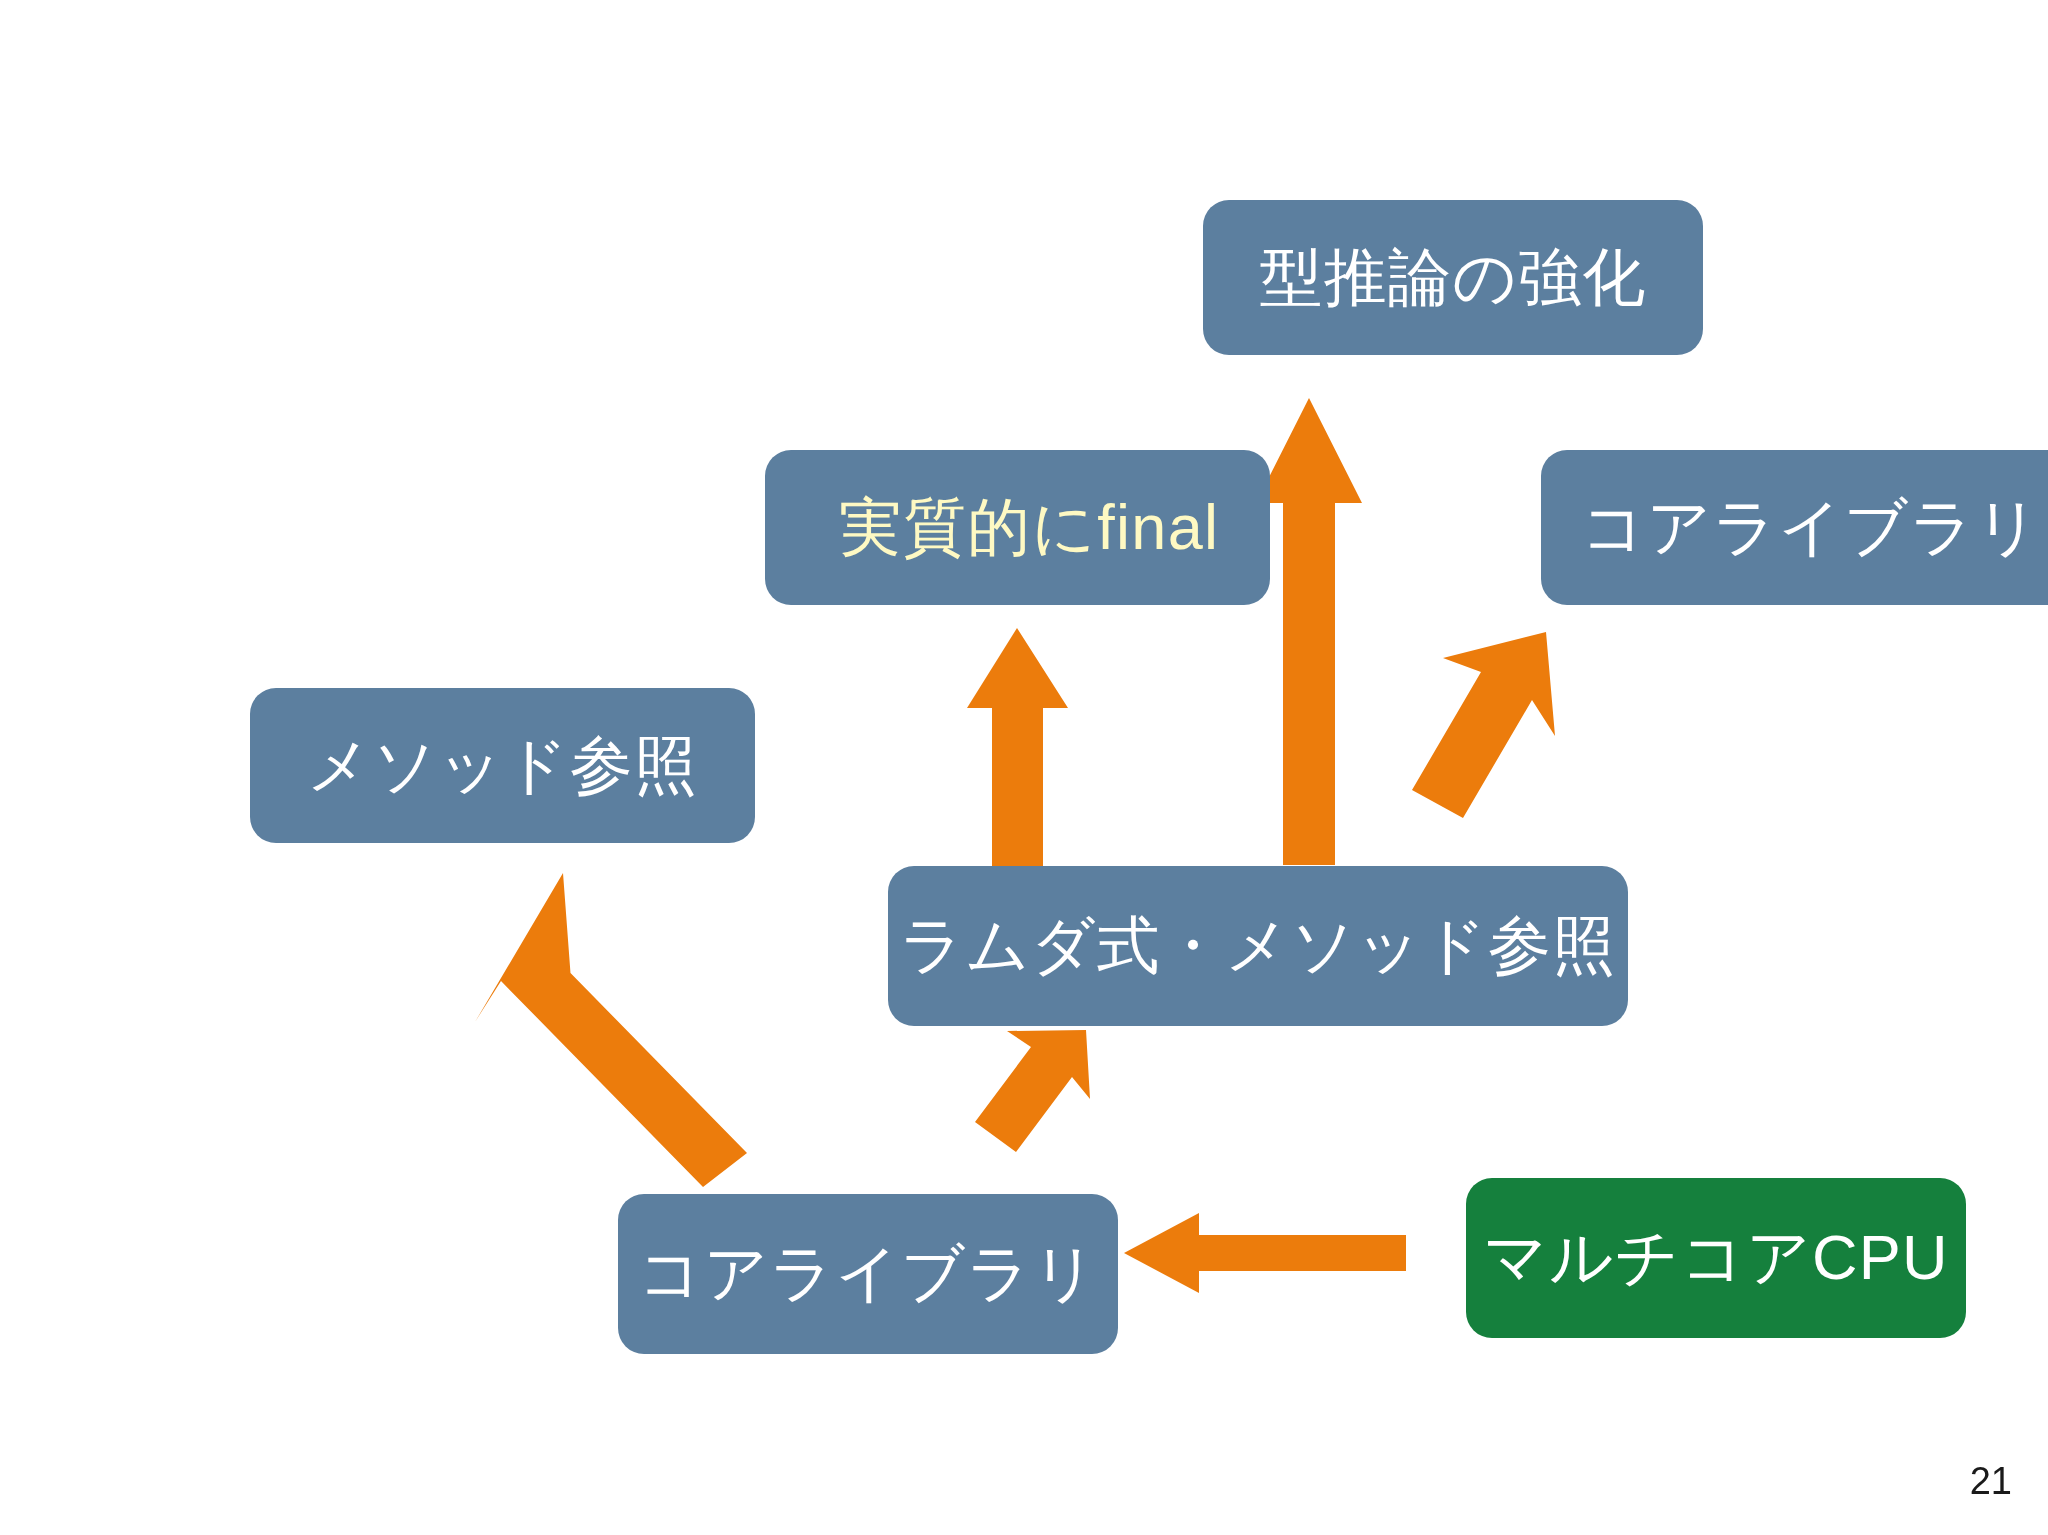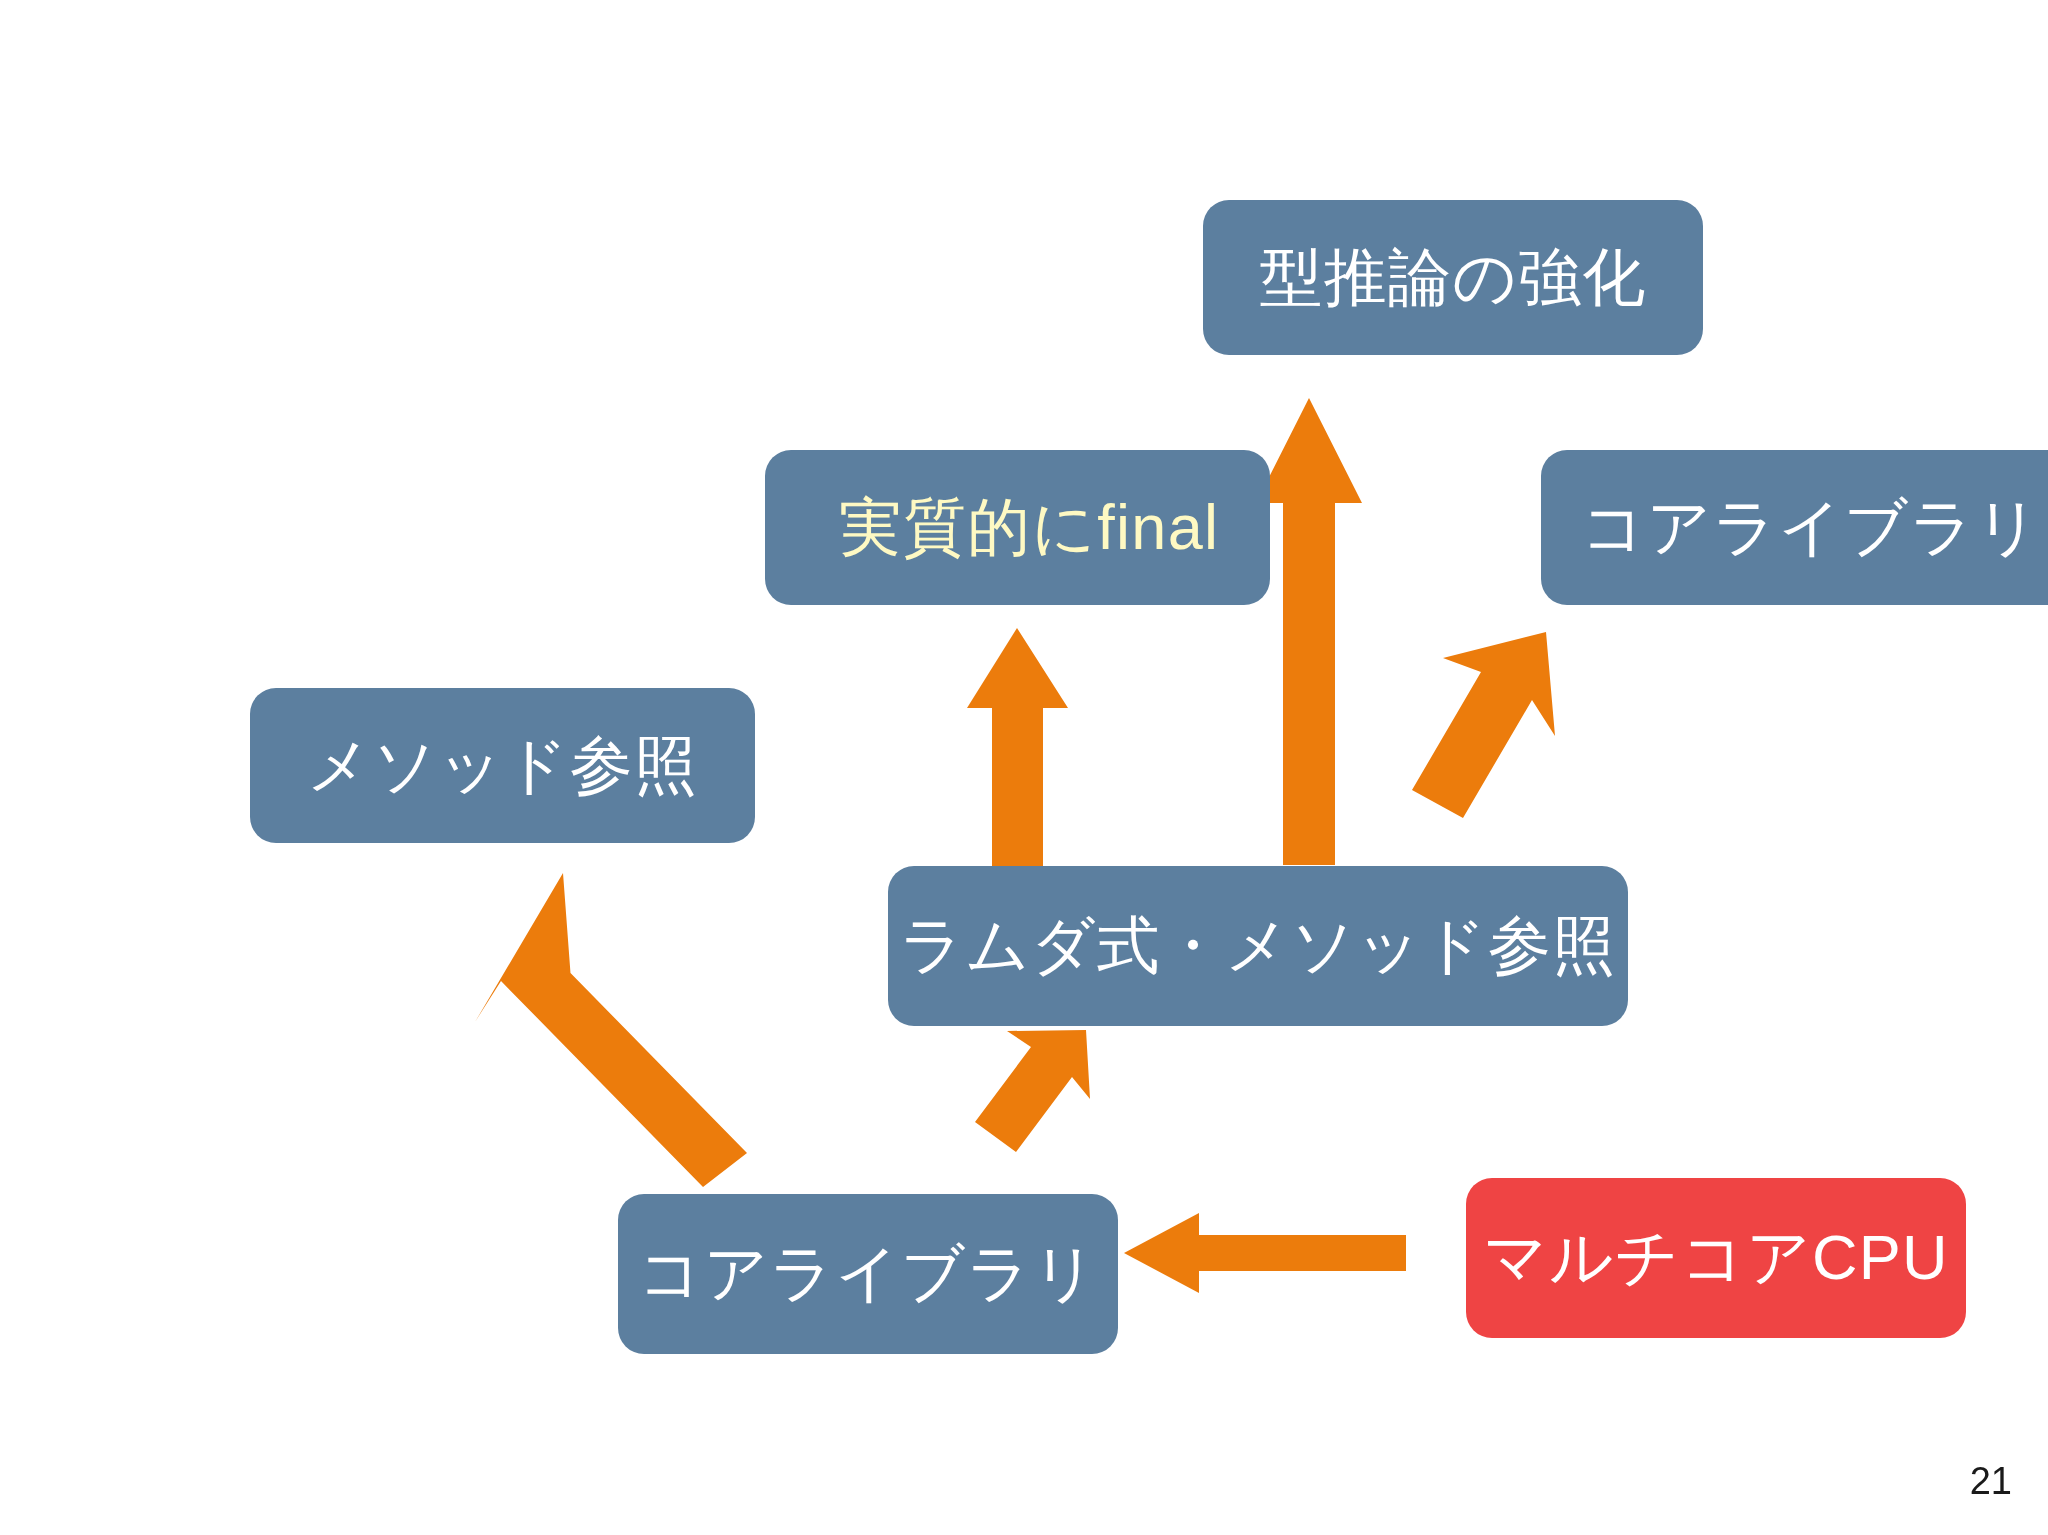--- a/index.html
+++ b/index.html
@@ -128,19 +128,19 @@
   </div>
 
   <div class="node" id="node-lambda-method-ref" style="background: rgb(92, 127, 159); color: rgb(255, 255, 255);">
     <span class="node-label">ラムダ式・メソッド参照</span>
   </div>
 
   <div class="node" id="node-core-library" style="background: rgb(92, 127, 159); color: rgb(255, 255, 255); margin-top: 16px;">
     <span class="node-label">コアライブラリ</span>
   </div>
 
-  <div class="node" id="node-multicore-cpu" style="background: #ef4444; color: rgb(255, 255, 255);">
+  <div class="node" id="node-multicore-cpu" style="background: #15803d; color: rgb(255, 255, 255);">
     <span class="node-label">マルチコアCPU</span>
   </div>
 
   <div id="page-number">21</div>
 
 </div>
 
 </body></html>

